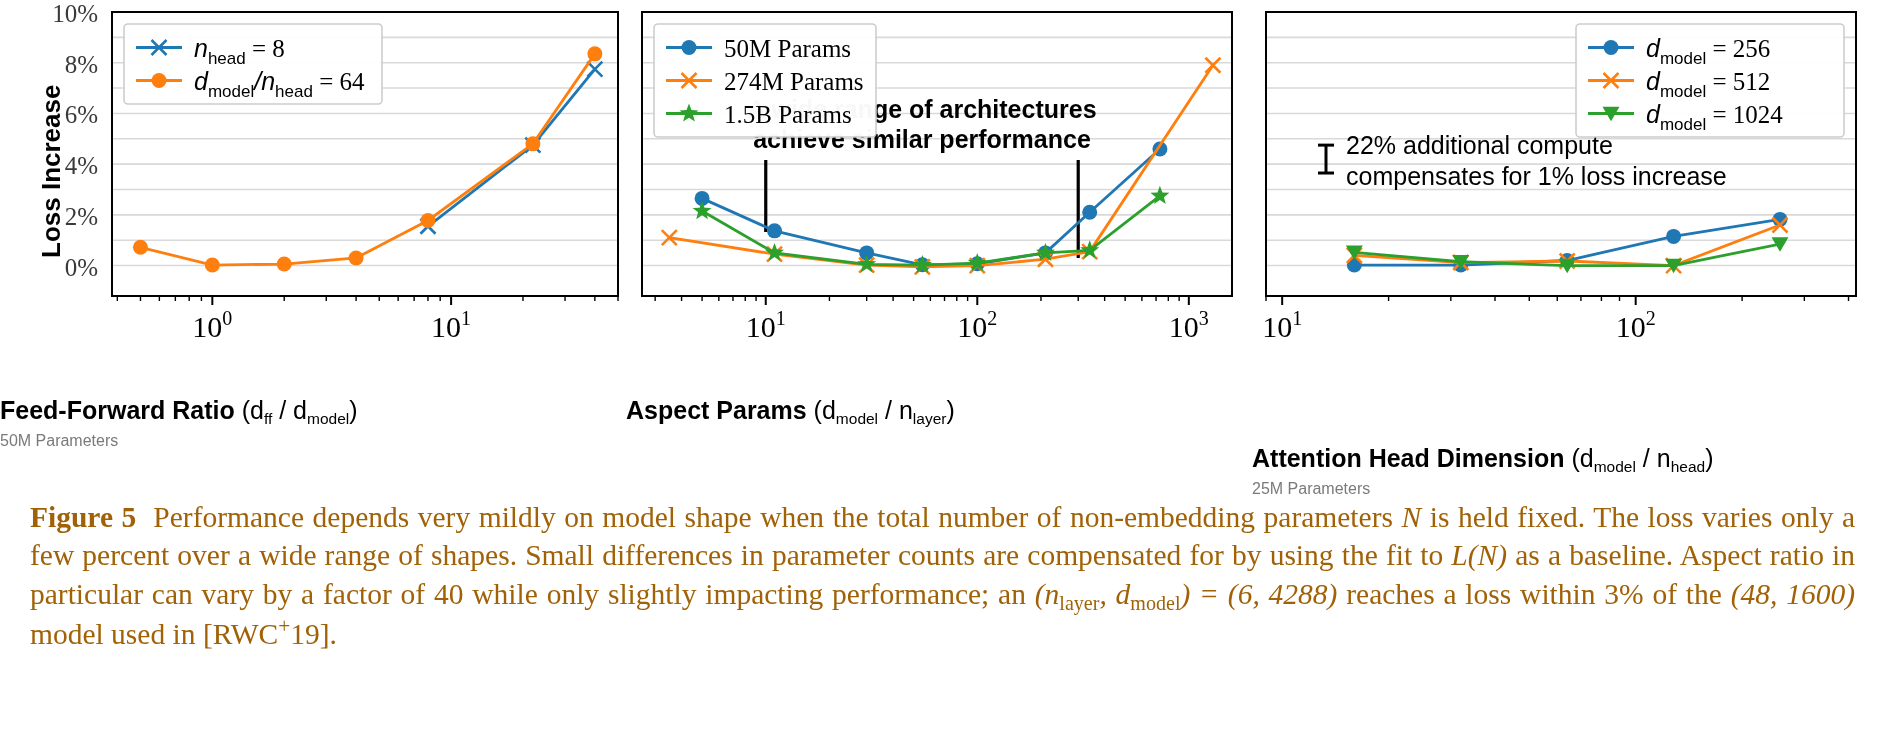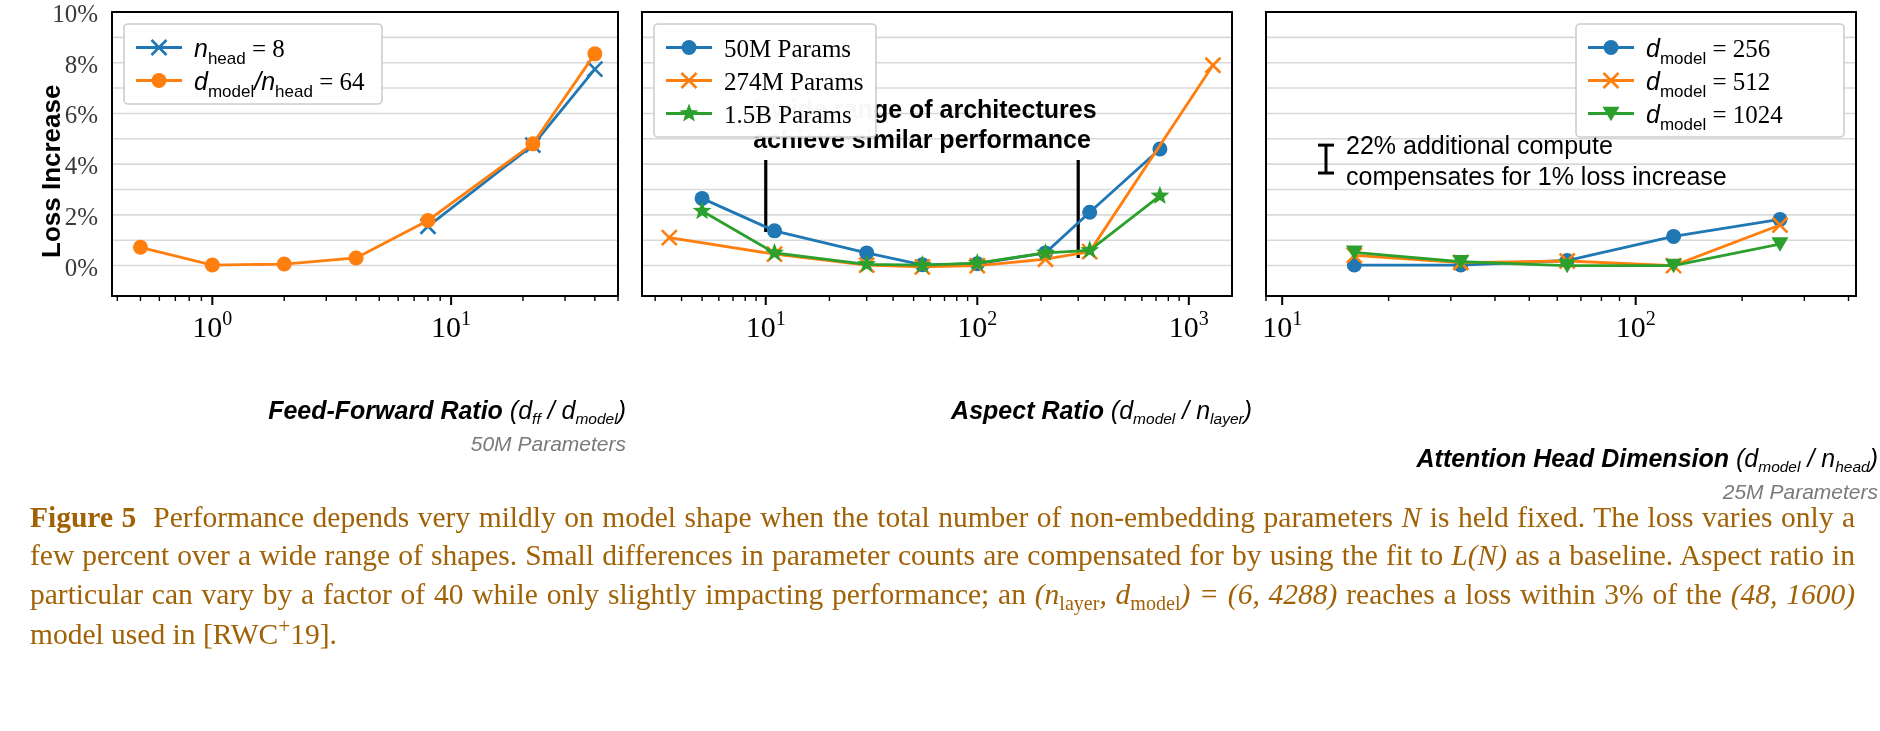--- a/index.html
+++ b/index.html
@@ -33,42 +33,41 @@
     width: 626px;
     height: 400px;
   }
   .panel svg {
     display: block;
   }
   .axis-title-block {
     position: absolute;
     left: 0;
     width: 626px;
-    text-align: right;
+    text-align: left;
     line-height: 1.15;
-    font-style: italic;
   }
   .axis-title-main {
     font-size: 25px;
     font-weight: bold;
     color: #000;
     white-space: nowrap;
   }
   .axis-title-main .paren {
     font-weight: normal;
   }
   .axis-title-main sub {
     font-size: 0.62em;
     font-weight: normal;
     vertical-align: baseline;
     position: relative;
     top: 0.3em;
   }
   .axis-title-sub {
-    font-size: 21px;
+    font-size: 16px;
     color: #7a7a7a;
     margin-top: 7px;
     white-space: nowrap;
   }
   .ylabel {
     position: absolute;
     font-size: 26px;
     font-weight: bold;
     transform: rotate(-90deg);
     transform-origin: left top;
@@ -279,21 +278,21 @@
               <path d="M55.5,73L70.5,88M55.5,88L70.5,73" stroke="#ff7f0e" stroke-width="2.6" fill="none"></path>
               <text x="98" y="89.5" font-size="25" fill="#000" class="tick-label">274M Params</text>
               <line x1="40" x2="86" y1="113.5" y2="113.5" stroke="#2ca02c" stroke-width="2.8"></line>
               <path d="M63,103.5L65.4686980596284,110.10212862362522L72.51056516295154,110.40983005625053L66.99443736843965,114.79787137637479L68.87785252292473,121.59016994374947L63,117.7L57.12214747707527,121.59016994374947L59.00556263156035,114.79787137637479L53.489434837048464,110.40983005625053L60.53130194037161,110.10212862362522Z" fill="#2ca02c"></path>
               <text x="98" y="122.5" font-size="25" fill="#000" class="tick-label">1.5B Params</text>
             </g>
           </g>
         </svg>
       <div class="axis-title-block" style="top:396px;">
         <div class="axis-title-main">
-          <span>Aspect Ratio</span>
+          <span>Aspect Params</span>
           <span class="paren"><span>(d</span><sub>model</sub><span> / n</span><sub>layer</sub><span>)</span></span>
         </div>
         <div class="axis-title-sub"></div>
       </div>
     </div>
 
     <div class="panel">
       <svg id="svg-2" width="626" height="400">
           <g>
             <line x1="14" x2="604" y1="265.57142857142856" y2="265.57142857142856" stroke="#d9d9d9" stroke-width="1.6"></line>

